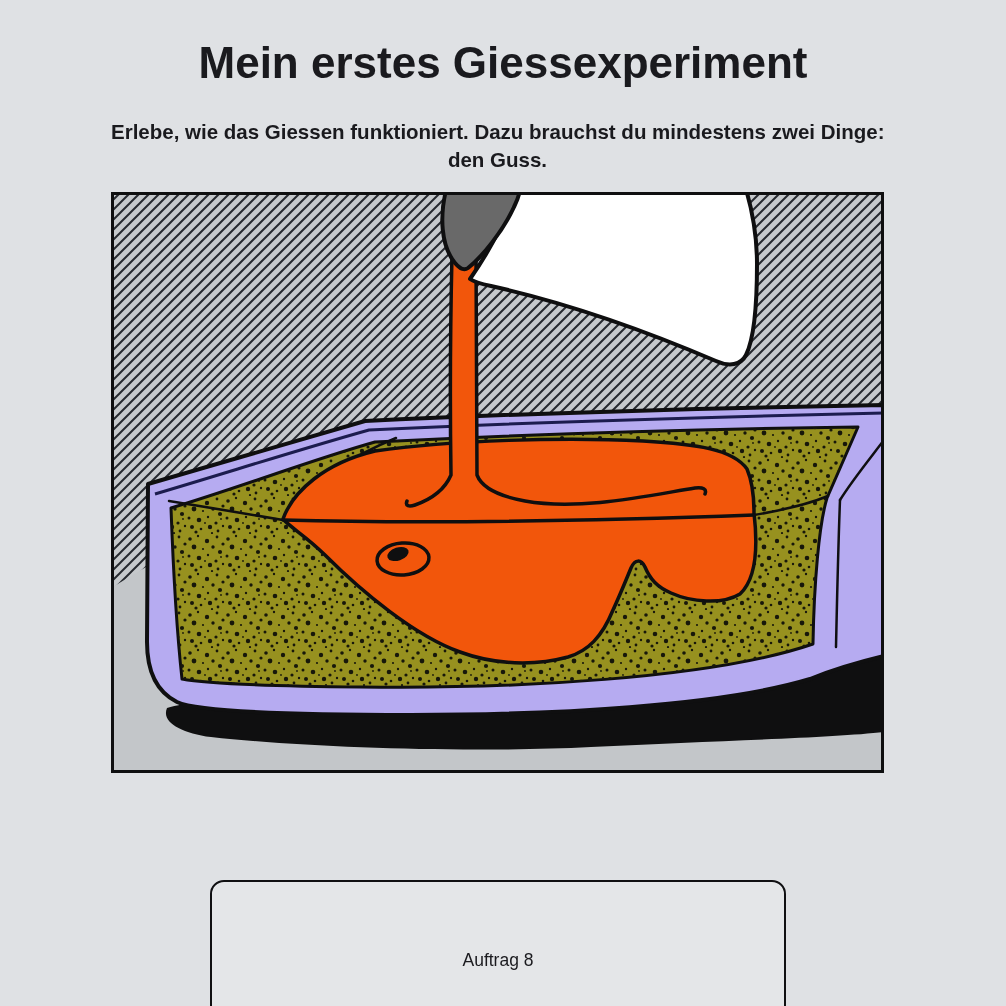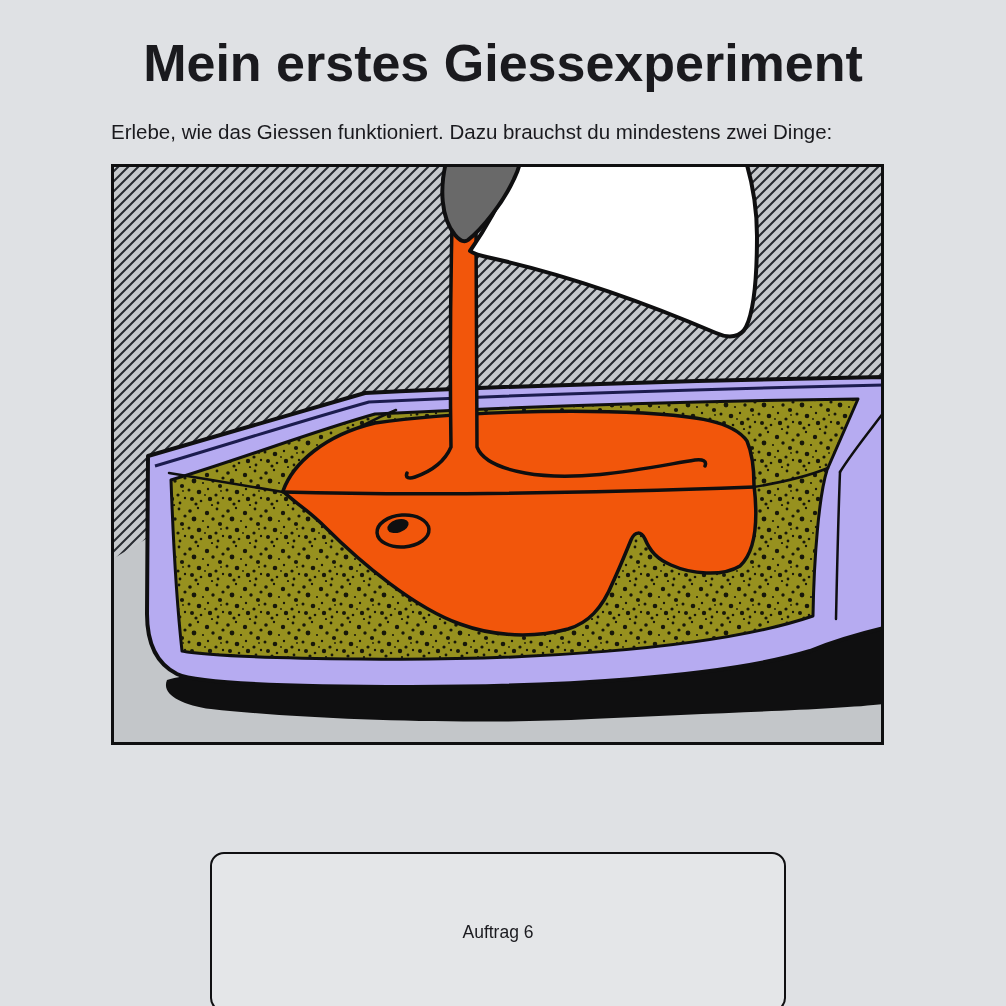--- a/index.html
+++ b/index.html
@@ -11,25 +11,25 @@
   }
   *{box-sizing:border-box}
   html,body{margin:0;padding:0}
   body{
     width:1006px;height:1006px;overflow:hidden;
     background:var(--page-bg);color:var(--text);
     font-family:"Liberation Sans",sans-serif;
   }
   .page-title{
     margin:42px 0 0 0;text-align:center;
-    font-size:52px;line-height:42px;font-weight:700;color:var(--text);
+    font-size:44px;line-height:42px;font-weight:700;color:var(--text);
   }
   .intro{
     margin:34px 122px 16px 111px;
-    font-size:20.5px;line-height:28px;font-weight:400;
+    font-size:20.5px;line-height:28px;font-weight:700;text-align:center;
   }
   .intro .line{white-space:nowrap}
   .figure{
     display:block;margin:18px 0 0 111px;
     width:773px;height:581px;
   }
   .task-card{
     width:576px;height:160px;margin:107px 0 0 210px;
     background:var(--card-bg);
     border:2.5px solid var(--card-border);border-radius:14px;
@@ -37,20 +37,21 @@
     font-size:17.5px;color:var(--text);
   }
 </style>
 </head>
 <body>
 
 <h1 class="page-title">Mein erstes Giessexperiment</h1>
 
 <div class="intro">
   <div class="line">Erlebe, wie das Giessen funktioniert. Dazu brauchst du mindestens zwei Dinge:</div>
+  <div class="line">den Guss.</div>
 </div>
 
 <svg class="figure" viewBox="0 0 773 581" xmlns="http://www.w3.org/2000/svg" aria-hidden="false">
   <defs>
     <pattern id="hatch" width="10" height="10" patternUnits="userSpaceOnUse">
       <rect width="10" height="10" fill="var(--wall-gray)"></rect>
       <path d="M-2.5,12.5 L12.5,-2.5 M-7.5,7.5 L7.5,-7.5 M2.5,17.5 L17.5,2.5" stroke="var(--hatch-line)" stroke-width="2" fill="none"></path>
     </pattern>
     <pattern id="dots" width="38" height="38" patternUnits="userSpaceOnUse">
       <g fill="var(--speckle)">
@@ -138,14 +139,14 @@
              C630,173 618,175 605,169 C528,136 452,110 380,94
              C371,92 363,90 359,87 C377,61 394,31 403,1 L405,-6 Z" fill="var(--pitcher-white)" stroke="var(--outline-black)" stroke-width="4" stroke-linejoin="round"></path>
     <path d="M336,-6 C328,24 330,54 344,71 C349,77 353,79 357,76
              C371,65 392,39 403,15 C407,7 409,0 410,-6 Z" fill="var(--spout-gray)" stroke="var(--outline-black)" stroke-width="4" stroke-linejoin="round"></path>
   </g>
 
   <rect x="1.5" y="1.5" width="770" height="578" fill="none" stroke="var(--outline-black)" stroke-width="3"></rect>
 </svg>
 
 <div class="task-card">
-  <div>Auftrag 6</div>
+  <div>Auftrag 8</div>
 </div>
 
 </body></html>

